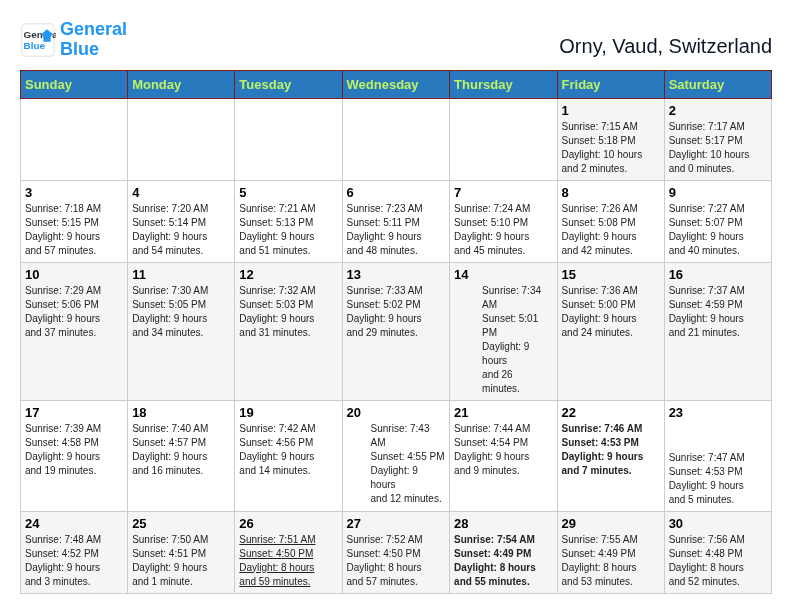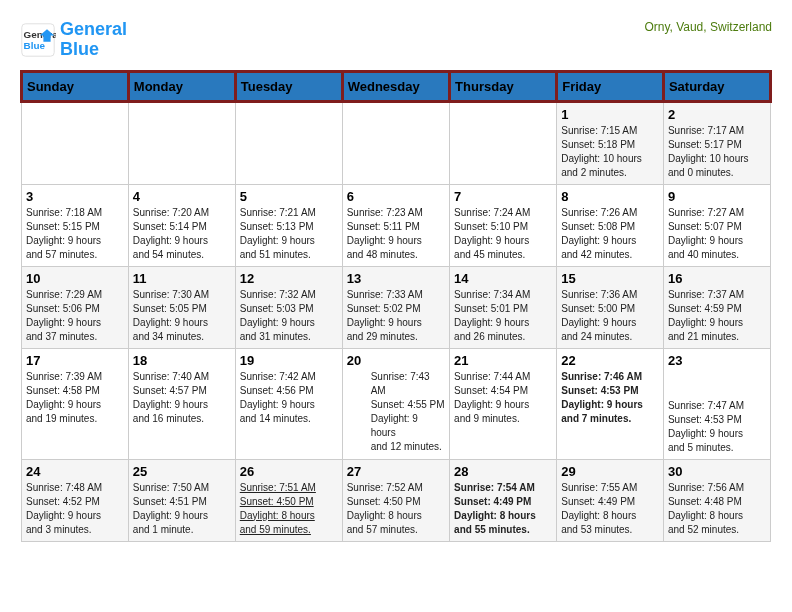--- a/index.html
+++ b/index.html
@@ -37,36 +37,37 @@
     .title-block {
       text-align: right;
     }
     .month-title {
       font-size: 36px;
       font-weight: bold;
       color: #333;
       line-height: 1.1;
     }
     .location {
-      font-size: 12px;
-      color: #4d7c0f;
+      font-size: 20px;
+      color: #0f172a;
+      margin-top: 15px;
     }
     table {
       width: 100%;
       border-collapse: collapse;
       font-size: 11px;
     }
     thead tr th {
       background-color: #2979BE;
-      color: #000000;
+      color: #bef264;
       padding: 6px 4px;
       text-align: left;
       font-size: 13px;
       font-weight: bold;
-      border: 3px solid #7f1d1d;
+      border: 1px solid #7f1d1d;
     }
     tbody tr td {
       border: 1px solid #ccc;
       vertical-align: top;
       padding: 4px;
       width: 108px;
       min-height: 80px;
       background: #fff;
     }
     tbody tr:nth-child(odd) td {
@@ -218,21 +219,21 @@
         </td>
         <td>
           <div class="day-num">13</div>
           <div class="day-info" style="white-space: pre-line;">Sunrise: 7:33 AM
 Sunset: 5:02 PM
 Daylight: 9 hours
 and 29 minutes.</div>
         </td>
         <td>
           <div class="day-num">14</div>
-          <div class="day-info" style="white-space: pre-line;">Sunrise: 7:34 AM
+          <div class="day-info" style="white-space: pre-line; margin-left: 28px;">Sunrise: 7:34 AM
 Sunset: 5:01 PM
 Daylight: 9 hours
 and 26 minutes.</div>
         </td>
         <td>
           <div class="day-num">15</div>
           <div class="day-info" style="white-space: pre-line;">Sunrise: 7:36 AM
 Sunset: 5:00 PM
 Daylight: 9 hours
 and 24 minutes.</div>

